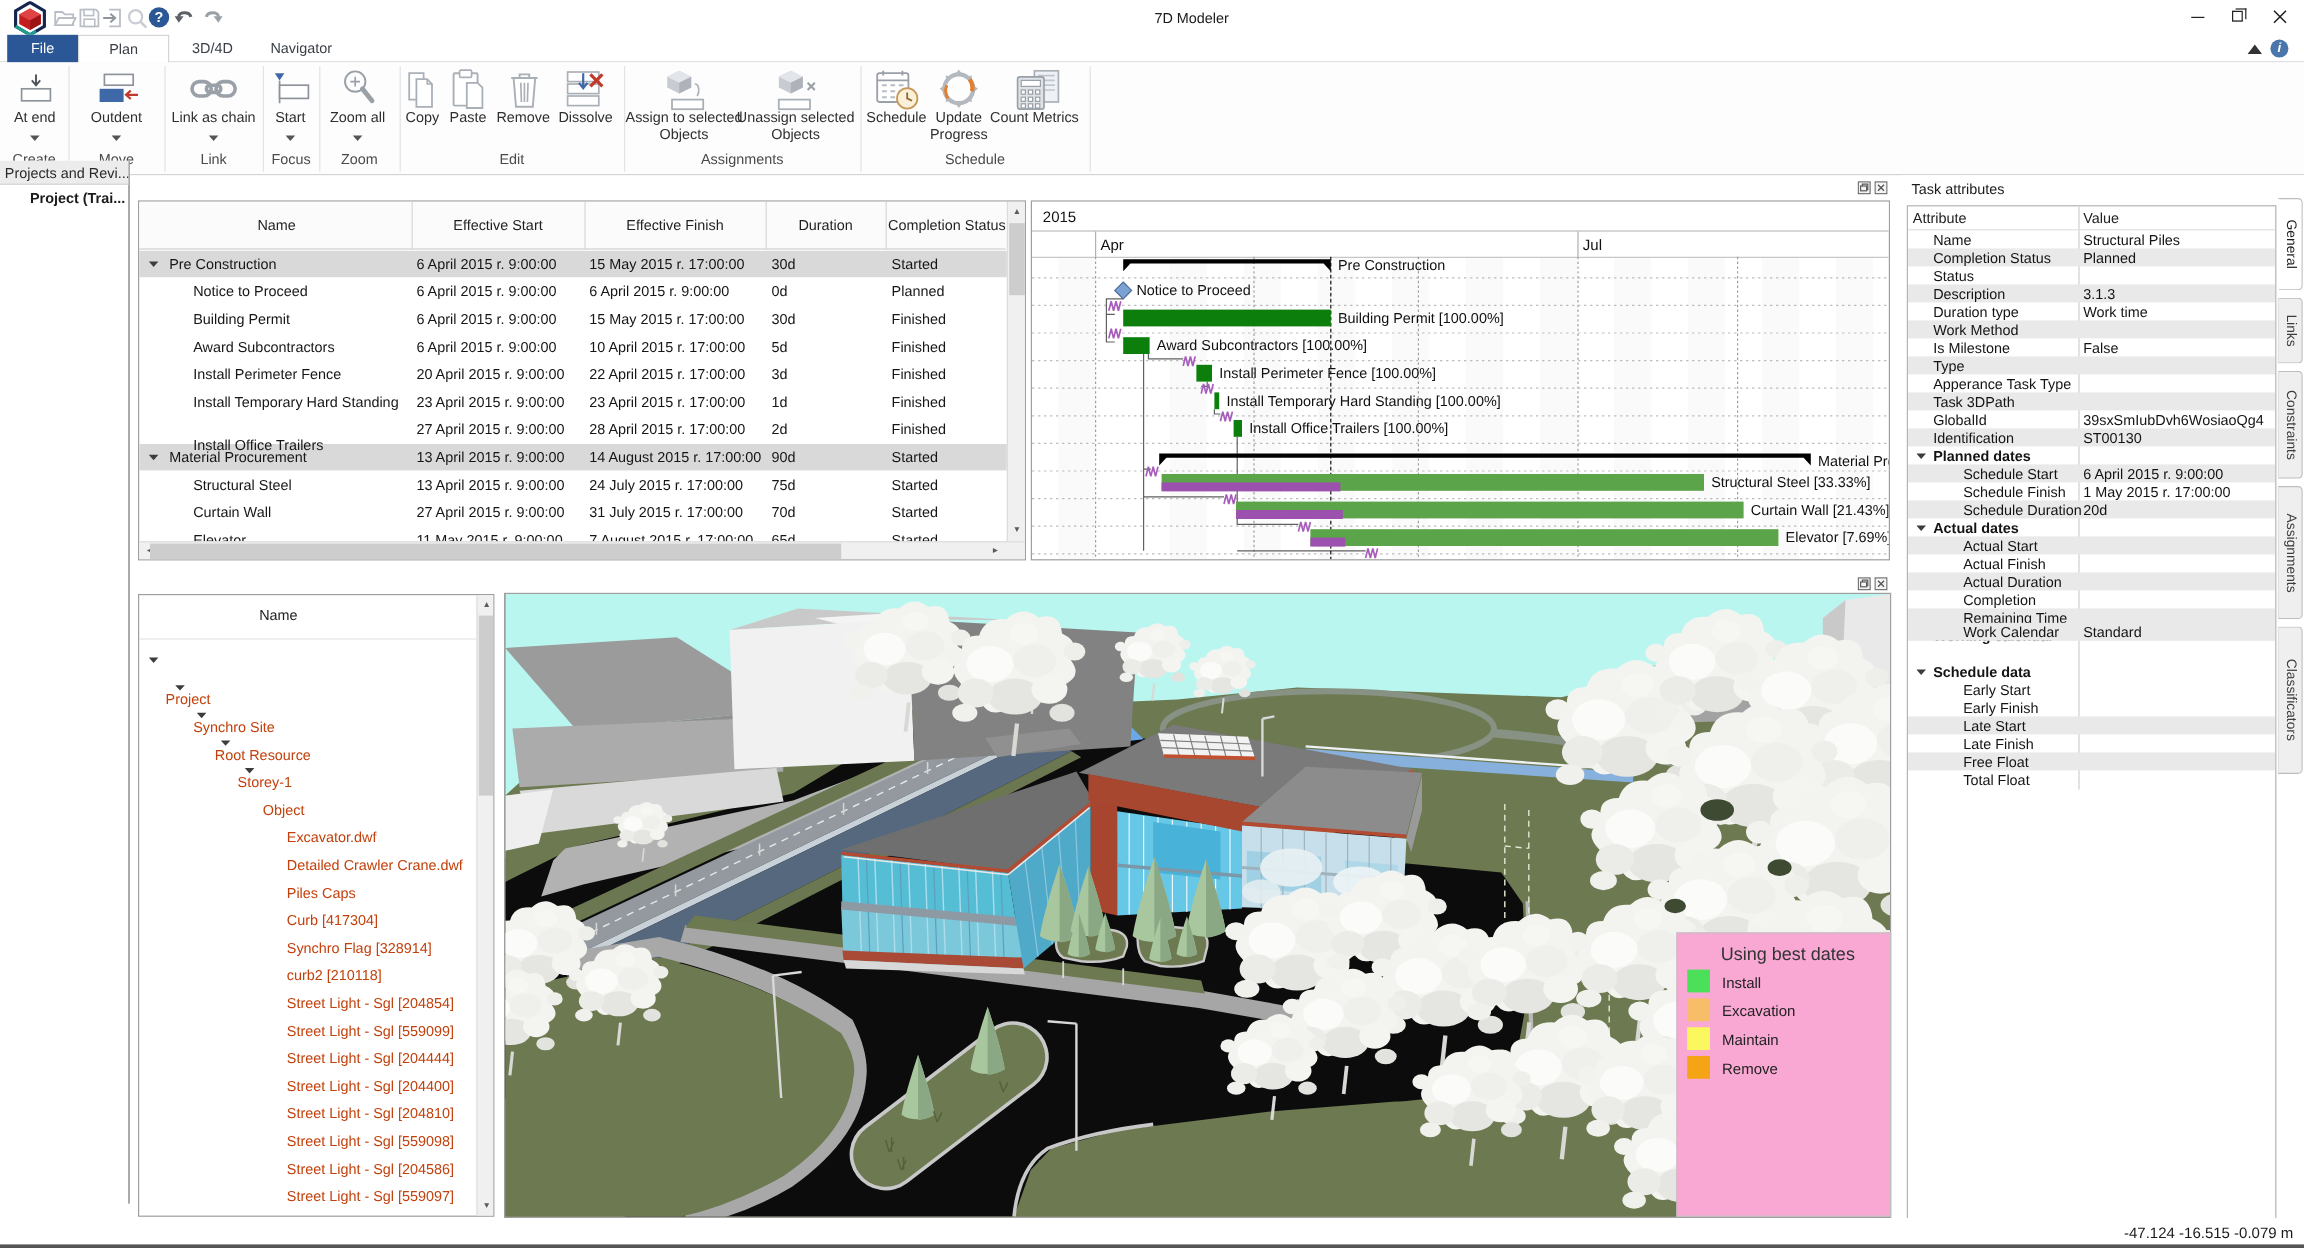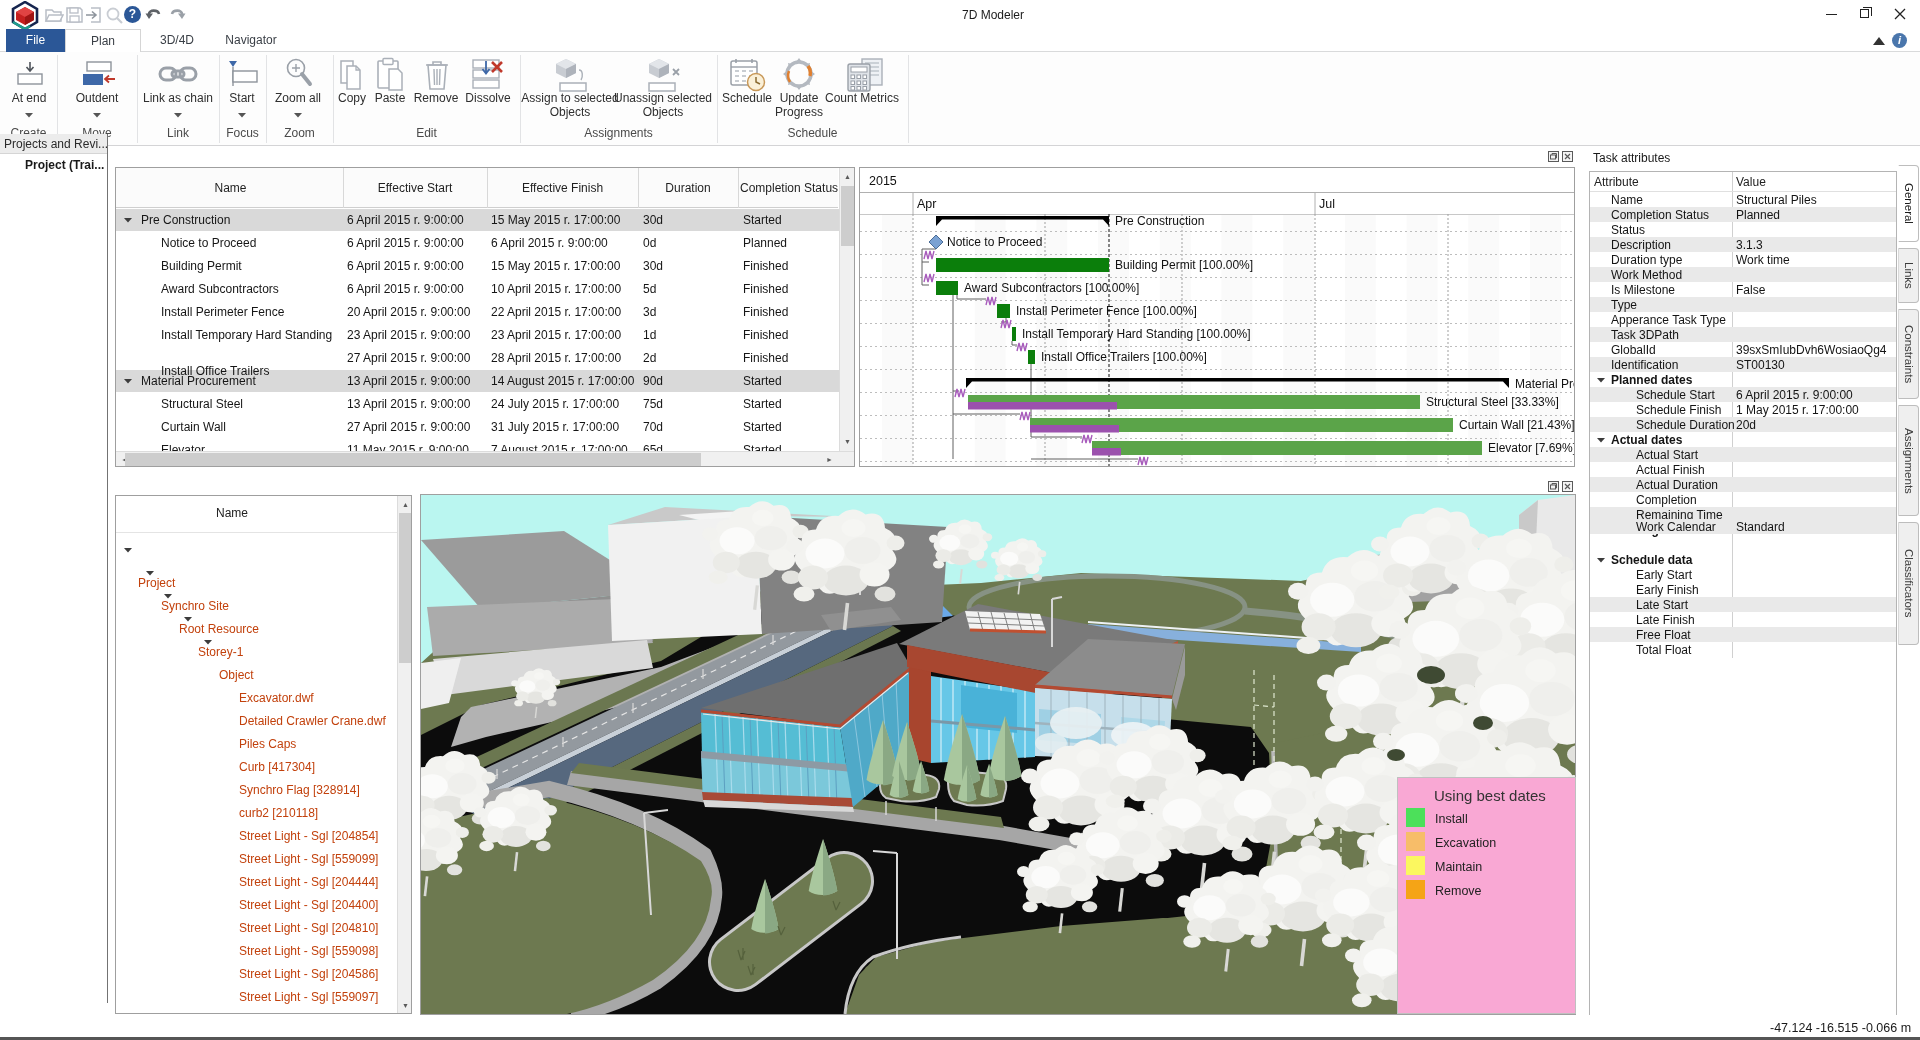--- a/index.html
+++ b/index.html
@@ -943,16 +943,16 @@
   <div class="abs" style="left:37px;top:34px;font-size:12.5px;color:#222;">Install</div>
   <div class="abs" style="left:8px;top:54px;width:19px;height:19px;background:#f7bd69;"></div>
   <div class="abs" style="left:37px;top:58px;font-size:12.5px;color:#222;">Excavation</div>
   <div class="abs" style="left:8px;top:78px;width:19px;height:19px;background:#fbf75f;"></div>
   <div class="abs" style="left:37px;top:82px;font-size:12.5px;color:#222;">Maintain</div>
   <div class="abs" style="left:8px;top:102px;width:19px;height:19px;background:#f5a416;"></div>
   <div class="abs" style="left:37px;top:106px;font-size:12.5px;color:#222;">Remove</div>
 </div>
 
 <div class="abs" style="left:0;top:1015px;width:1920px;height:25px;background:#fff;"></div>
-<div class="abs" style="left:1770px;top:1021px;font-size:12.5px;color:#1a1a1a;">-47.124 -16.515 -0.066 m</div>
+<div class="abs" style="left:1770px;top:1021px;font-size:12.5px;color:#1a1a1a;">-47.124 -16.515 -0.079 m</div>
 <div class="abs" style="left:0;top:1037px;width:1920px;height:3px;background:#555;"></div>
 
 </div>
 
 </body></html>

